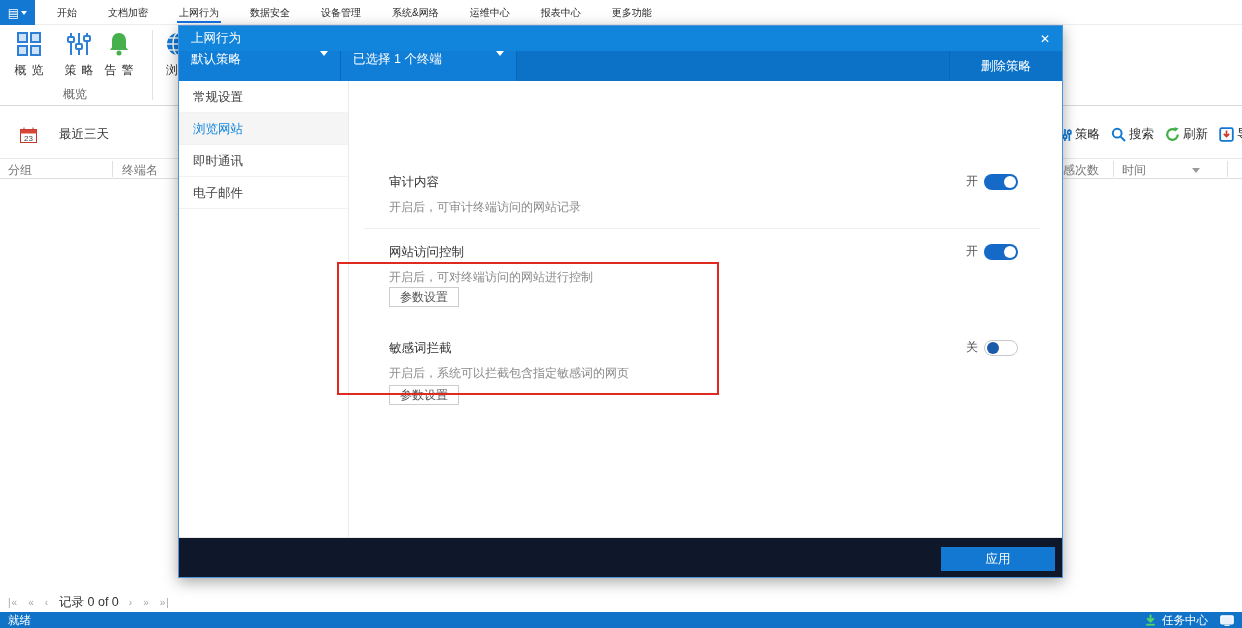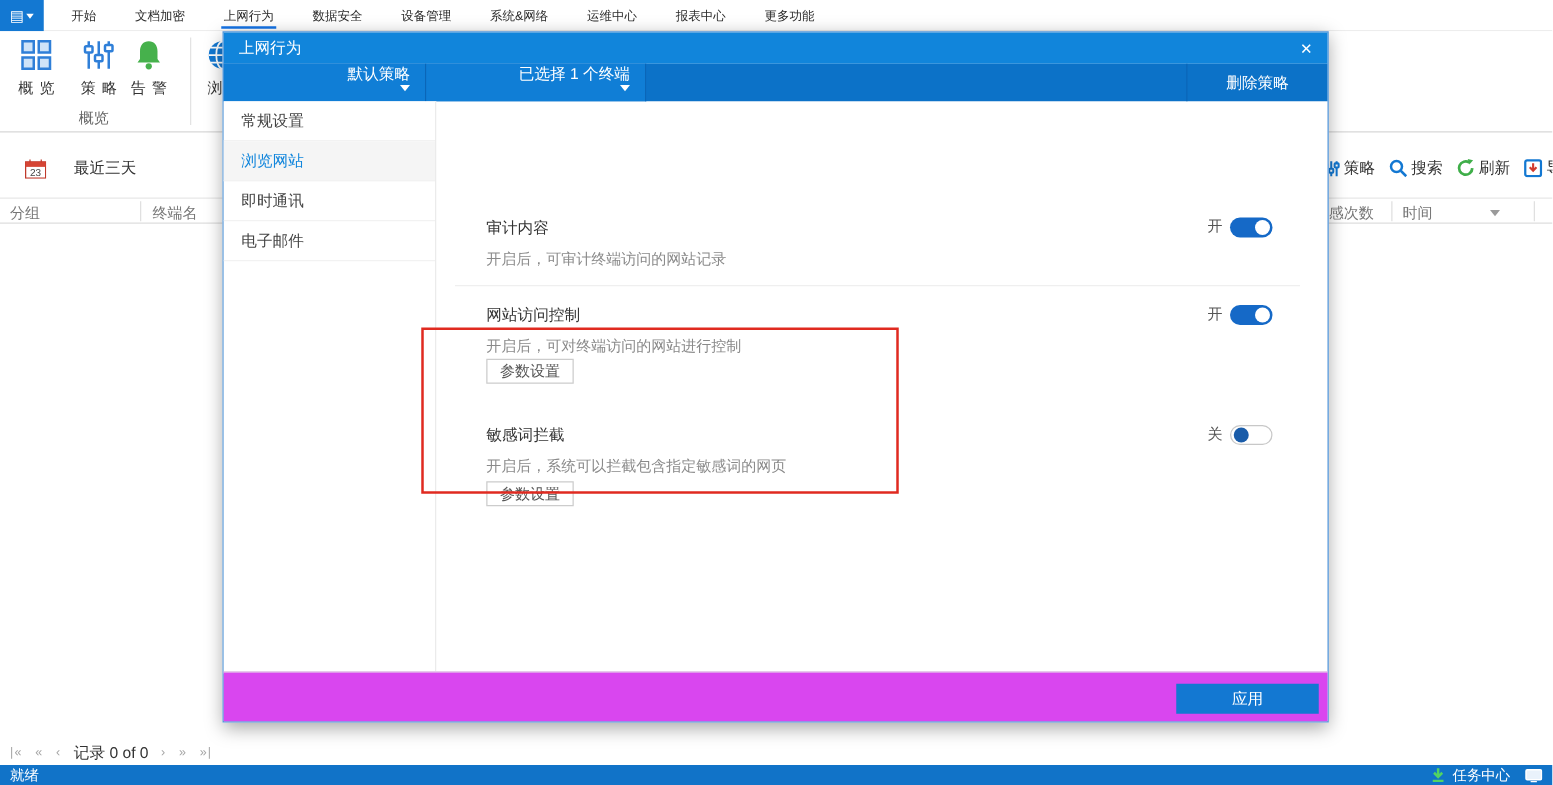--- a/index.html
+++ b/index.html
@@ -39,42 +39,42 @@
   .pg-text { font-size:12.5px; color:#333; }
   .statusbar { position:absolute; left:0; top:612px; width:1242px; height:16px; background:#1173c8; color:#fff; display:flex; align-items:center; font-size:11.5px; }
   .status-ready { margin-left:8px; }
   .status-right { margin-left:auto; display:flex; align-items:center; gap:6px; margin-right:8px; }
 
   
   .modal { position:absolute; left:178px; top:25px; width:885px; height:553px; background:#fff; border:1px solid #4e93d8; box-shadow:0 4px 14px rgba(0,0,0,.35); z-index:10; }
   .m-titlebar { position:absolute; left:0; top:0; width:100%; height:25px; background:#1185db; color:#fff; display:flex; align-items:center; padding:0 12px; font-size:12.5px; }
   .m-close { margin-left:auto; font-size:12px; cursor:pointer; }
   .m-ddrow { position:absolute; left:0; top:25px; width:100%; height:30px; background:#0c72c8; display:flex; }
-  .dd { background:#107ed6; color:#fff; font-size:12.5px; display:flex; align-items:flex-end; padding:0 12px; border-right:1px solid #0a66b8; cursor:pointer;flex-direction:column; }
+  .dd { background:#107ed6; color:#fff; font-size:12.5px; display:flex; align-items:flex-start; padding:0 12px; border-right:1px solid #0a66b8; cursor:pointer; }
   .dd .dd-caret { margin-left:auto; width:0; height:0; border-left:4px solid transparent; border-right:4px solid transparent; border-top:5px solid #fff; }
   .dd1 { width:162px; }
   .dd2 { width:176px; }
   .dd-spacer { flex:1; }
   .m-delete { width:113px; border-left:1px solid #0a66b8; color:#fff; font-size:12.5px; display:flex; align-items:center; justify-content:center; cursor:pointer; }
   .m-sidebar { position:absolute; left:0; top:55px; width:170px; height:458px; border-right:1px solid #ebebeb; background:#fff; }
   .sb-item { height:32px; line-height:32px; padding-left:14px; font-size:12.5px; color:#444; border-bottom:1px solid #f2f2f2; cursor:pointer; }
   .sb-item.active { background:#f5f5f5; color:#1286dc; }
   .m-content { position:absolute; left:170px; top:55px; right:0; height:458px; }
   .sec-title { position:absolute; left:40px; font-size:12.5px; color:#333; }
   .sec-desc { position:absolute; left:40px; font-size:12px; color:#8a8a8a; }
   .param-btn { position:absolute; left:40px; height:20px; padding:0 10px; background:#fff; border:1px solid #ccc; color:#555; font-size:12px; font-family:inherit; cursor:pointer; }
   .toggle-row { position:absolute; right:44px; display:flex; align-items:center; gap:6px; font-size:12px; color:#555; }
   .toggle { display:inline-block; width:34px; height:16px; border-radius:9px; position:relative; cursor:pointer; }
   .toggle.on { background:#1569c7; }
   .toggle.on .knob { position:absolute; right:2px; top:2px; width:12px; height:12px; border-radius:50%; background:#fff; }
   .toggle.off { background:#fff; border:1px solid #c8c8c8; }
   .toggle.off .knob { position:absolute; left:2px; top:1px; width:12px; height:12px; border-radius:50%; background:#1a5ca9; }
   .hdivider { position:absolute; left:15px; right:22px; height:1px; background:#efefef; }
   .red-rect { position:absolute; left:158px; top:236px; width:382px; height:133px; border:2px solid #e02a20; z-index:5; pointer-events:none; }
-  .m-footer { position:absolute; left:0; bottom:0; width:100%; height:40px; border-top:1px solid #e8e8e8; background:#d946ef; }
+  .m-footer { position:absolute; left:0; bottom:0; width:100%; height:40px; border-top:1px solid #e8e8e8; background:#0f172a; }
   .apply-btn { position:absolute; right:7px; top:9px; width:114px; height:24px; background:#1378d2; color:#fff; border:none; font-size:12.5px; font-family:inherit; cursor:pointer; }
 </style>
 </head>
 <body>
 
 <div class="app">
 
   <div class="menubar">
     <div class="app-btn">
       <span class="glyph">▤</span>

